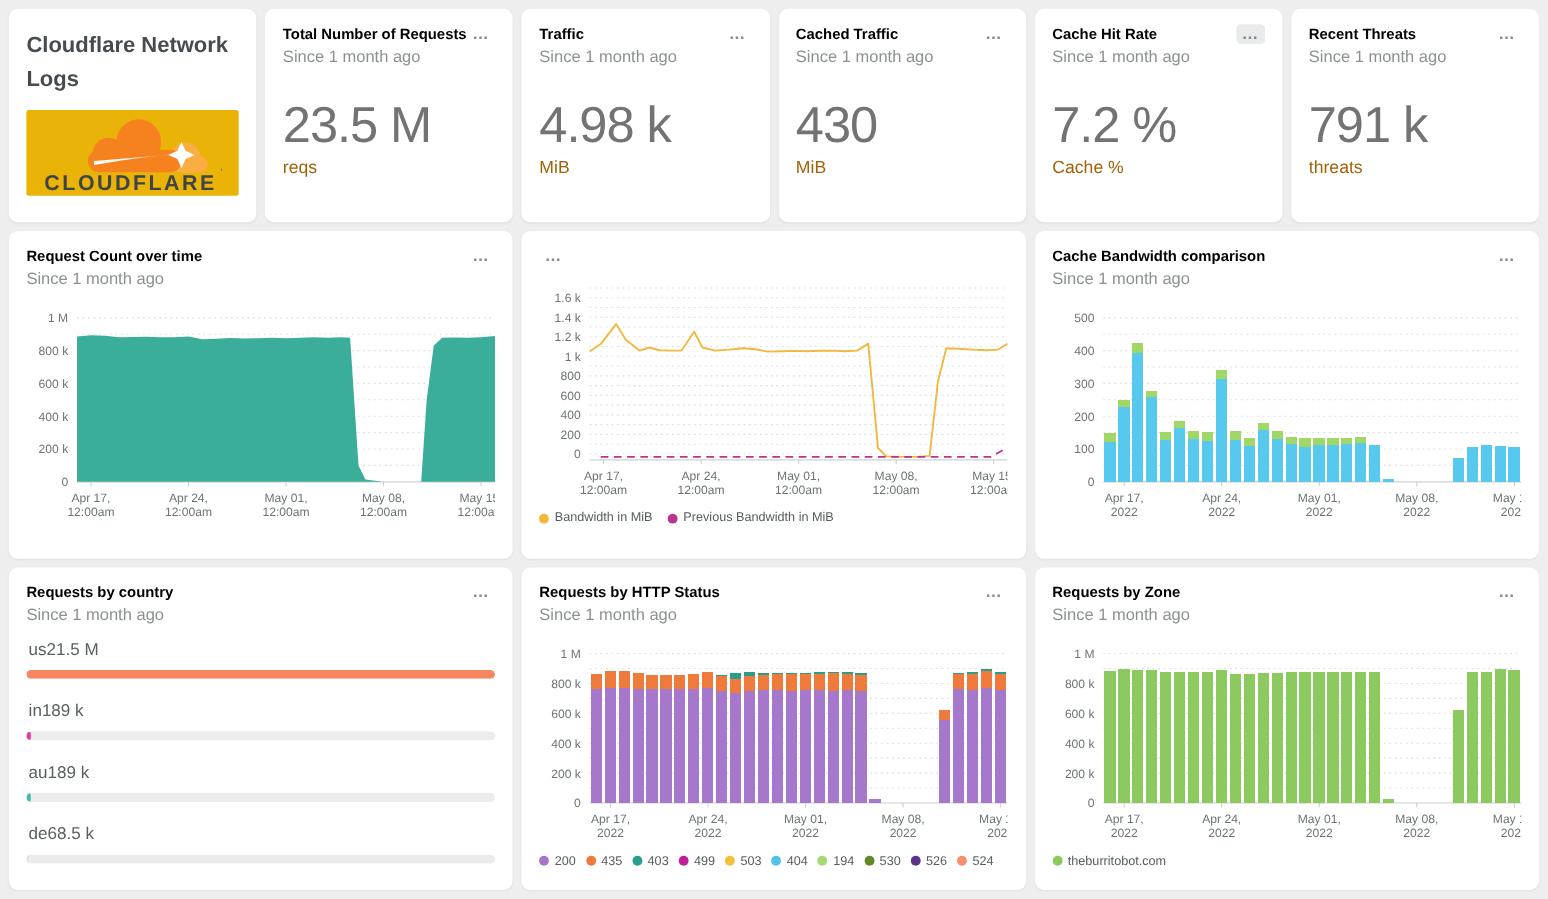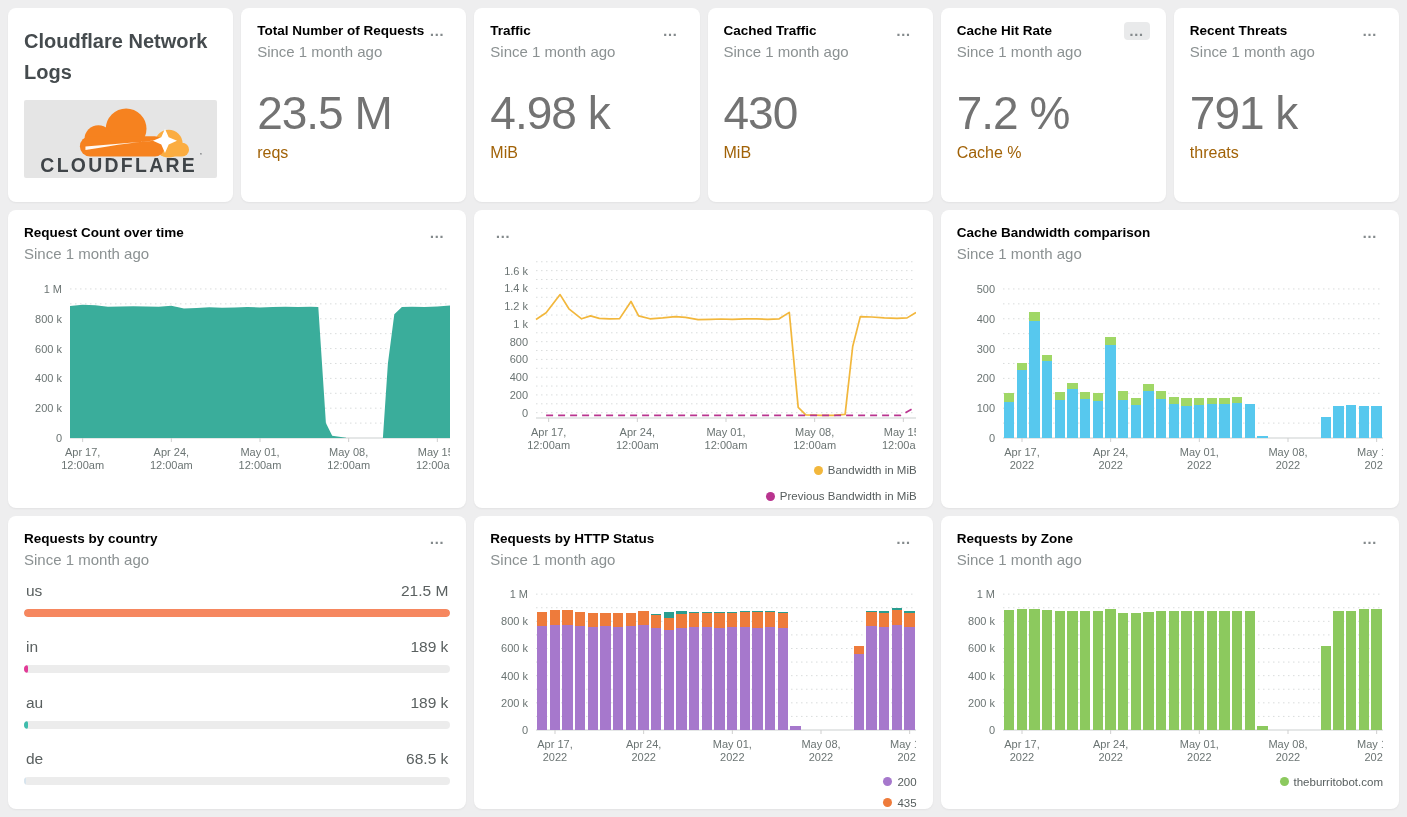--- a/index.html
+++ b/index.html
@@ -33,33 +33,33 @@
   .menu-btn {
     color:#848a8c; font-size:15px; font-weight:bold; letter-spacing:1px;
     line-height:10px; padding:4px 5px; border-radius:4px; cursor:pointer; user-select:none;
   }
   .menu-btn.hl { background:#e9eaeb; }
   
   .kpi-value { font-size:46px; color:#737373; margin-top:26px; letter-spacing:-1px; white-space:nowrap; }
   .kpi-unit  { font-size:16px; color:#a16207; margin-top:4px; }
   
   .brand-title { font-size:20px; font-weight:700; color:#454b4e; line-height:1.55; margin-top:4px; }
-  .brand-logo-wrap { margin-top:12px; background:#e5e5e5; border-radius:2px; width:100%; height:78px;
+  .brand-logo-wrap { margin-top:12px; background:#eab308; border-radius:2px; width:100%; height:78px;
     display:flex; align-items:center; justify-content:center;text-align:center; }
   
   .chart-host { margin-top:10px; }
-  .legend { display:flex; flex-wrap:nowrap; gap:14px; margin-top:4px; align-items:flex-end;flex-direction:column; }
+  .legend { display:flex; flex-wrap:nowrap; gap:14px; margin-top:4px; align-items:center; }
   .legend.tight { gap:9px; }
   .legend-item { display:flex; align-items:center; gap:5px; font-size:11.5px; color:#565d5d; cursor:pointer; white-space:nowrap; }
   .legend-dot { width:9px; height:9px; border-radius:50%; flex:0 0 auto; }
   svg text { font-family:"Liberation Sans", sans-serif; }
   
   .country-list { margin-top:14px; }
   .country-row { margin-bottom:21px; }
-  .country-line { display:flex; justify-content:space-between; align-items:baseline; padding:0 2px; }
+  .country-line { display:flex; justify-content:flex-start; align-items:baseline; padding:0 2px; }
   .country-code { font-size:15.5px; color:#5a6060; }
   .country-value { font-size:15.5px; color:#5a6060; }
   .country-track { margin-top:9px; height:8px; border-radius:4px; background:#ececec; overflow:hidden; position:relative; }
   .country-fill { height:8px; border-radius:4px; position:absolute; left:0; top:0; }
 </style>
 </head>
 <body>
 
 <div class="dashboard">
 

